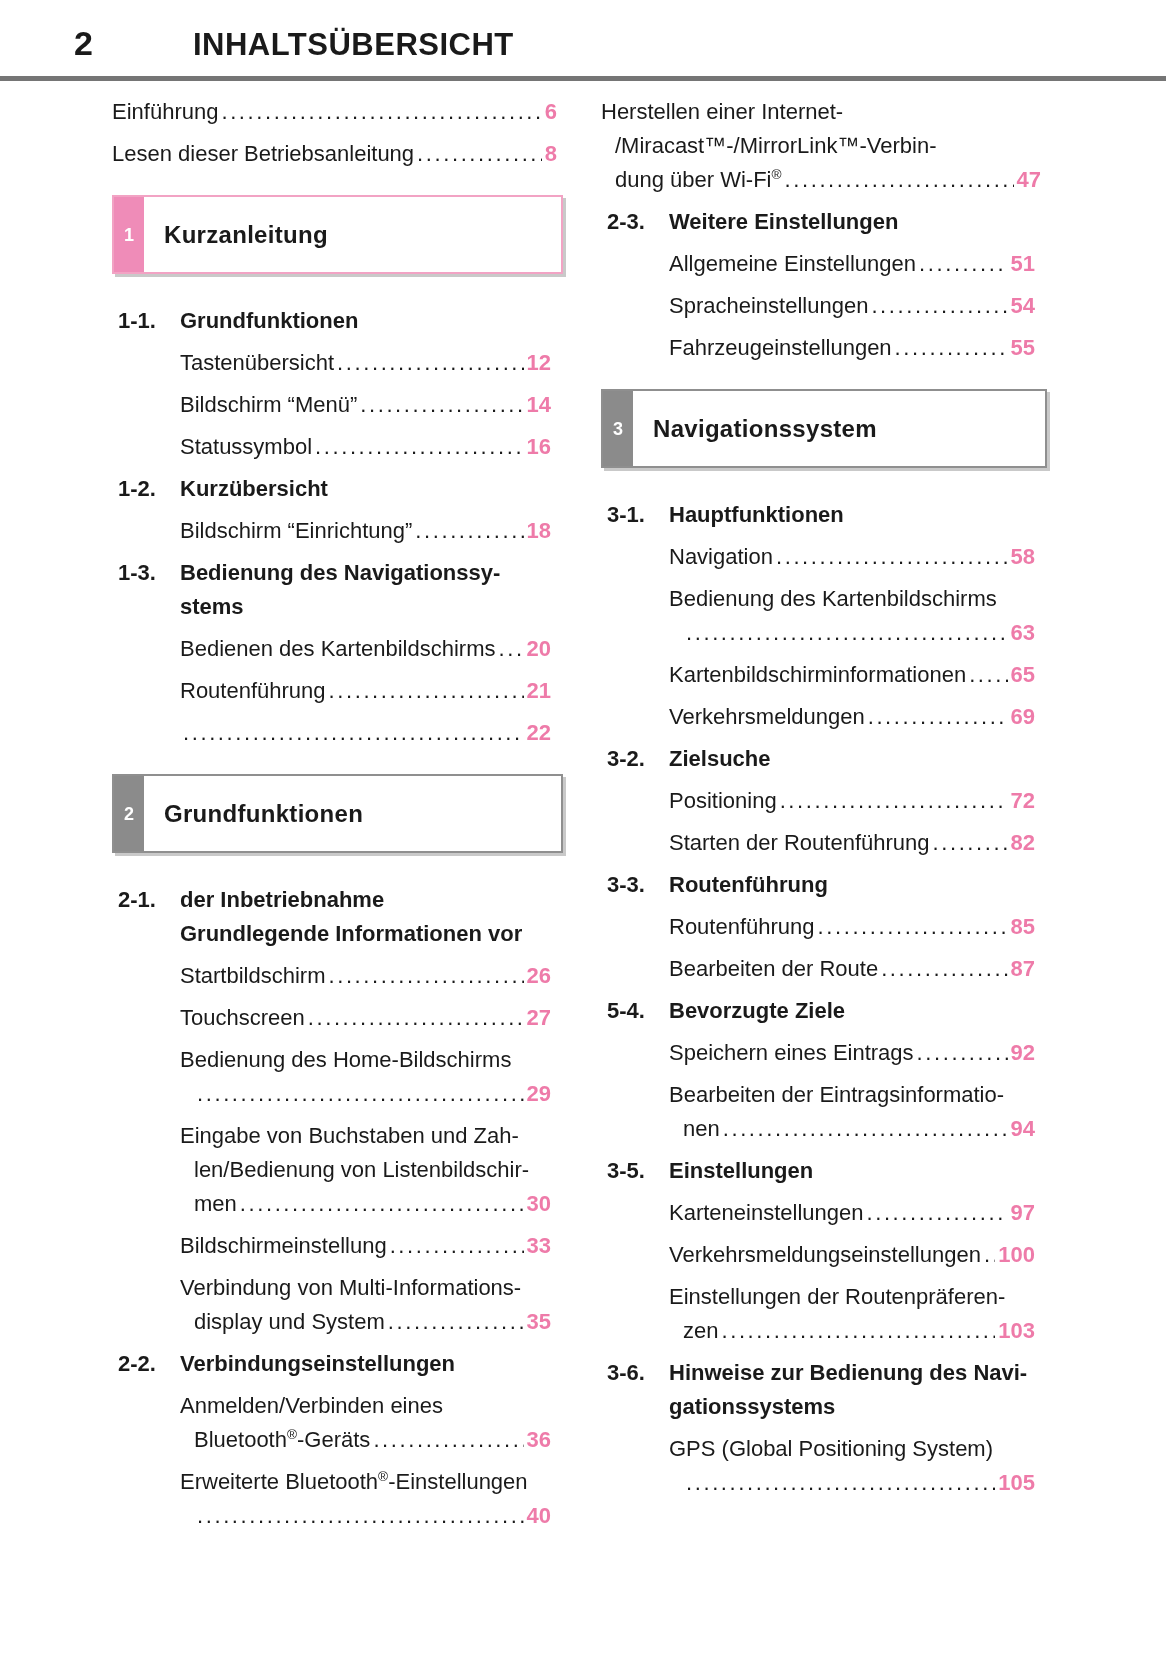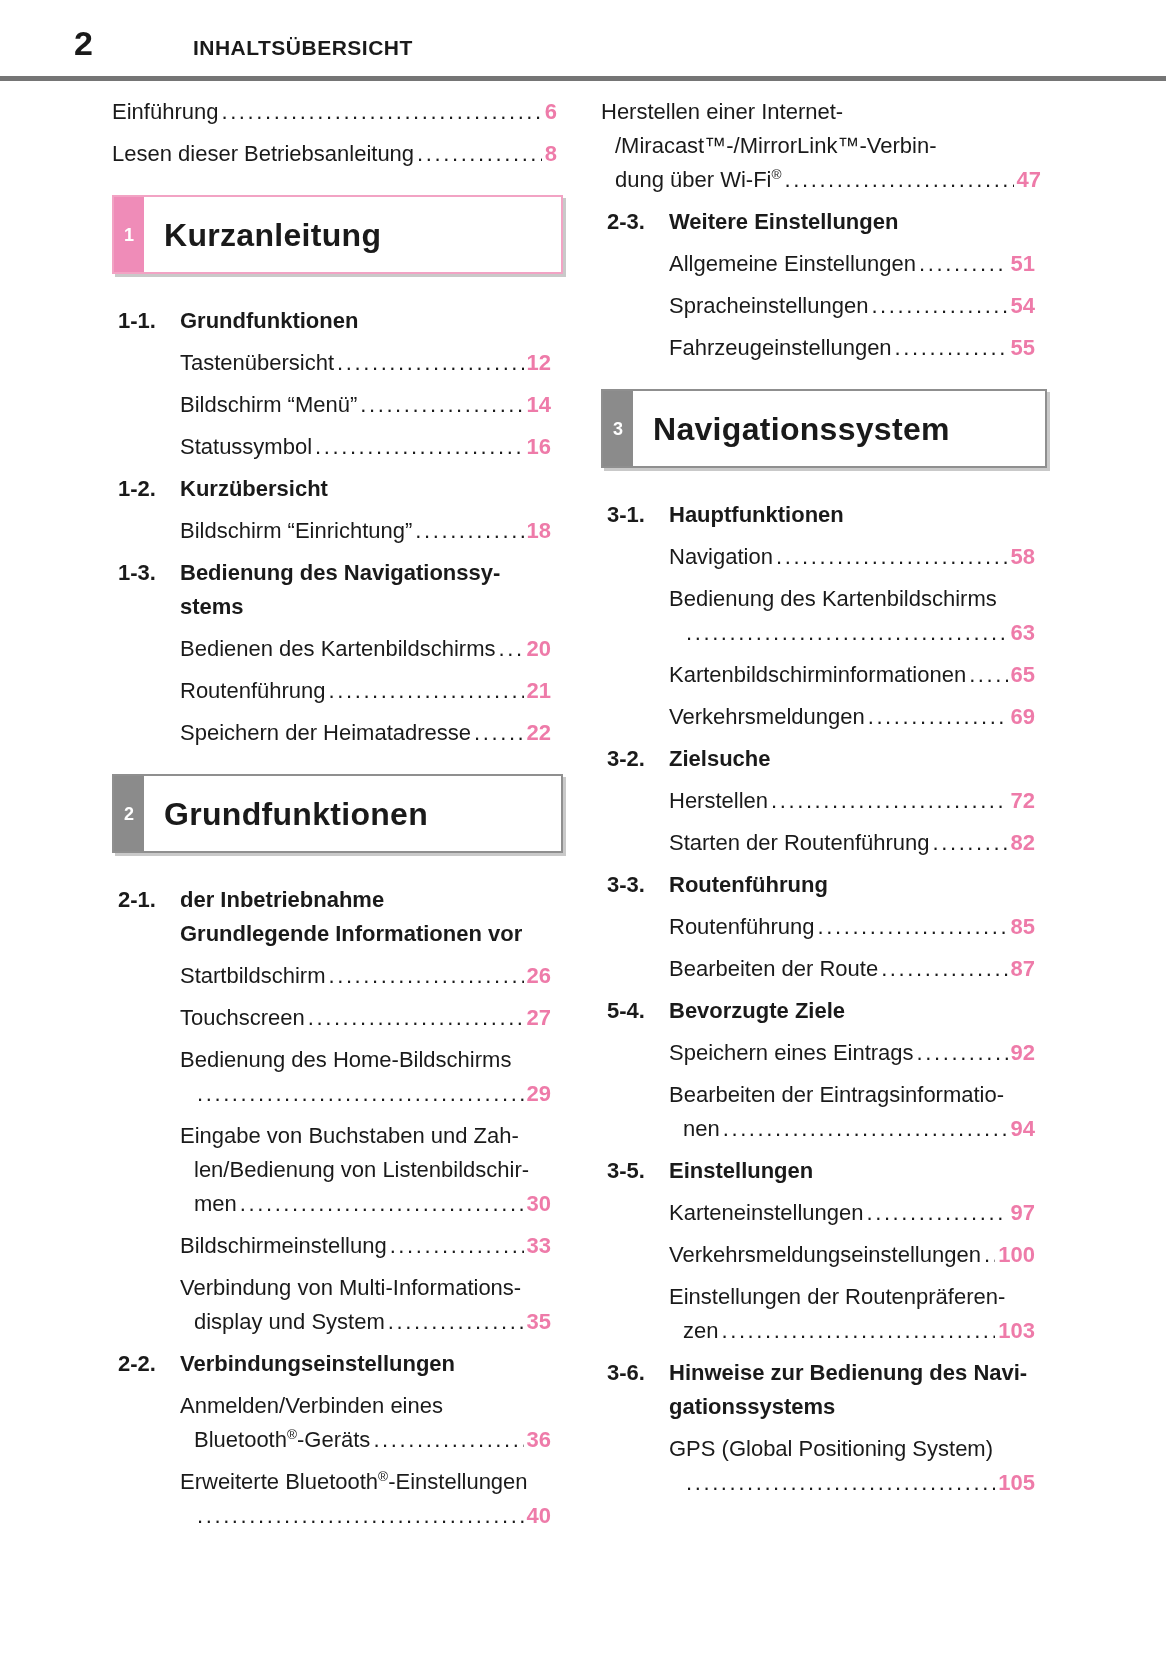--- a/index.html
+++ b/index.html
@@ -11,21 +11,21 @@
   *{box-sizing:border-box;}
   html,body{margin:0;padding:0;}
   body{
     width:1166px;height:1654px;background:#fff;color:var(--ink);
     font-family:"Liberation Sans", sans-serif;overflow:hidden;
   }
   .page{position:relative;width:1166px;height:1654px;background:#fff;}
   
   .hdr{display:flex;align-items:baseline;padding:24px 0 0 74px;}
   .hdr-num{font-size:34px;font-weight:bold;}
-  .hdr-title{font-size:21px;font-weight:bold;margin-left:100px;letter-spacing:.5px;}
+  .hdr-title{font-size:31px;font-weight:bold;margin-left:100px;letter-spacing:.5px;}
   .rule{height:5px;background:var(--rule);margin-top:13px;}
   
   .cols{display:flex;padding:14px 12px 0 112px;gap:38px;}
   .col{font-size:22px;line-height:34px;}
   .col-left{width:451px;}
   .col-right{width:446px;}
   
   .item{margin:0 0 8px 0;}
   .row{display:flex;align-items:baseline;padding-right:6px;}
   .row.cont{padding-left:14px;}
@@ -46,21 +46,21 @@
   .block-sub .item{}
   
   .chapter{
     height:79px;margin:24px 0 30px 0;border:2px solid;display:flex;
     align-items:stretch;background:#fff;box-shadow:3px 3px 0 var(--shadow);
   }
   .chapter-tab{
     flex:0 0 30px;width:30px;display:flex;align-items:center;justify-content:center;
     color:#fff;font-weight:bold;font-size:18px;
   }
-  .chapter-title{display:flex;align-items:center;margin-left:20px;font-size:32px;font-weight:bold;letter-spacing:.3px;}
+  .chapter-title{display:flex;align-items:center;margin-left:20px;font-size:24px;font-weight:bold;letter-spacing:.3px;}
   .chapter.accent-pink{border-color:var(--border-pink);}
   .chapter.accent-pink .chapter-tab{background:var(--tab-pink);}
   .chapter.accent-gray{border-color:var(--border-gray);}
   .chapter.accent-gray .chapter-tab{background:var(--tab-gray);}
 </style>
 </head>
 <body>
 
 <div class="page">
   <header class="hdr">
@@ -158,21 +158,20 @@
             </div>
             <div class="item">
               <div class="row">
                 <span class="txt">Routenführung</span>
                 <span class="dots"></span>
                 <span class="pg">21</span>
               </div>
             </div>
             <div class="item">
               <div class="row">
-                <span class="txt">Speichern der Heimatadresse</span>
                 <span class="dots"></span>
                 <span class="pg">22</span>
               </div>
             </div>
           </div>
         </div>
         <div class="chapter accent-gray">
           <span class="chapter-tab">
             <span>2</span>
           </span>
@@ -371,21 +370,21 @@
         <div class="section">
           <div class="sec-head">
             <span class="sec-num">3-2.</span>
             <div class="sec-title">
               <div>Zielsuche</div>
             </div>
           </div>
           <div class="sec-items">
             <div class="item">
               <div class="row">
-                <span class="txt">Herstellen</span>
+                <span class="txt">Positioning</span>
                 <span class="dots"></span>
                 <span class="pg">72</span>
               </div>
             </div>
             <div class="item">
               <div class="row">
                 <span class="txt">Starten der Routenführung</span>
                 <span class="dots"></span>
                 <span class="pg">82</span>
               </div>

